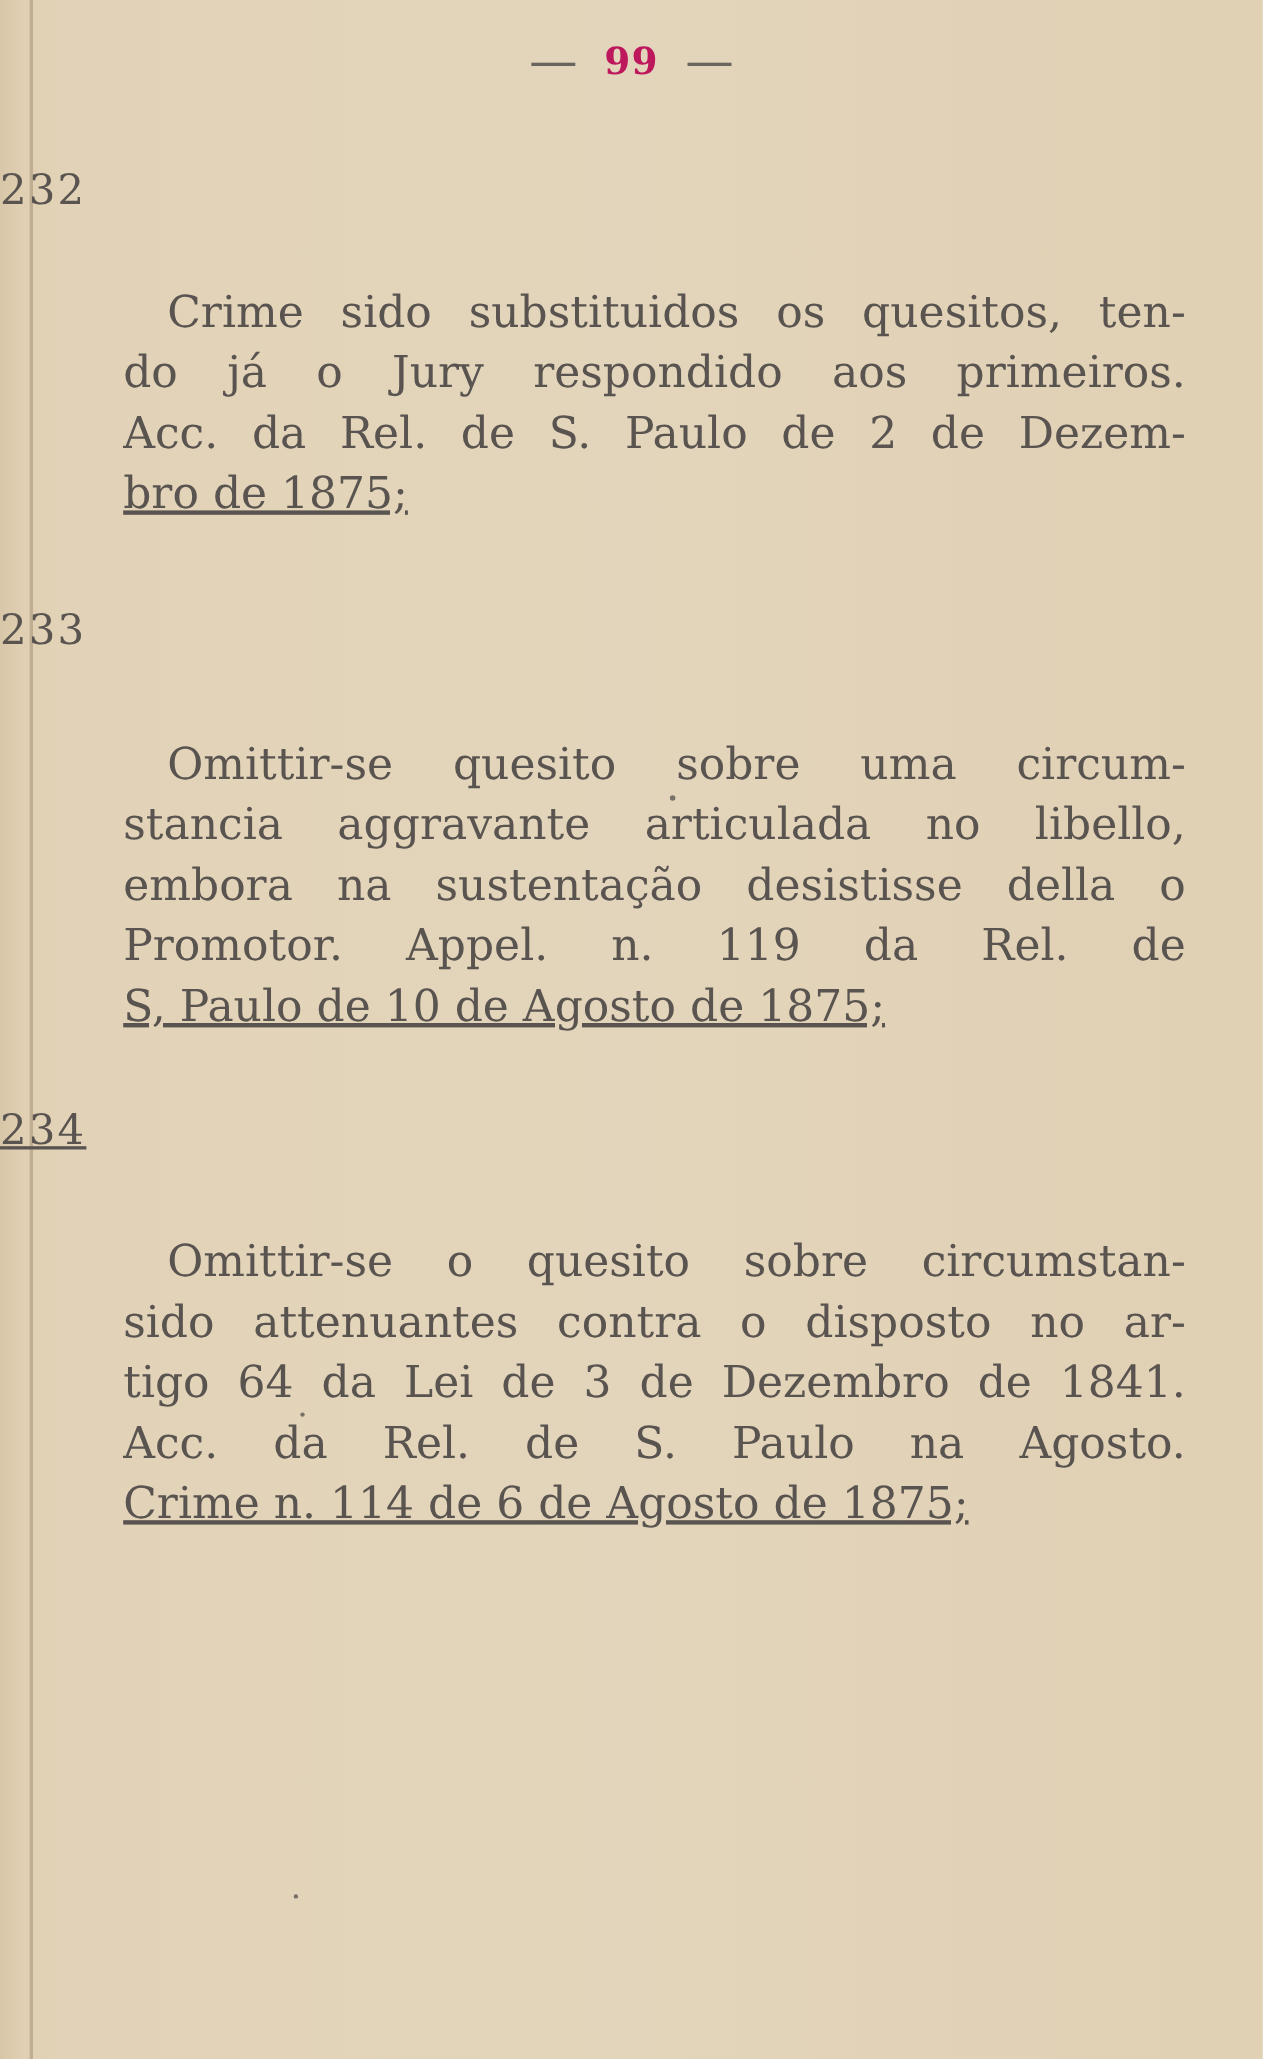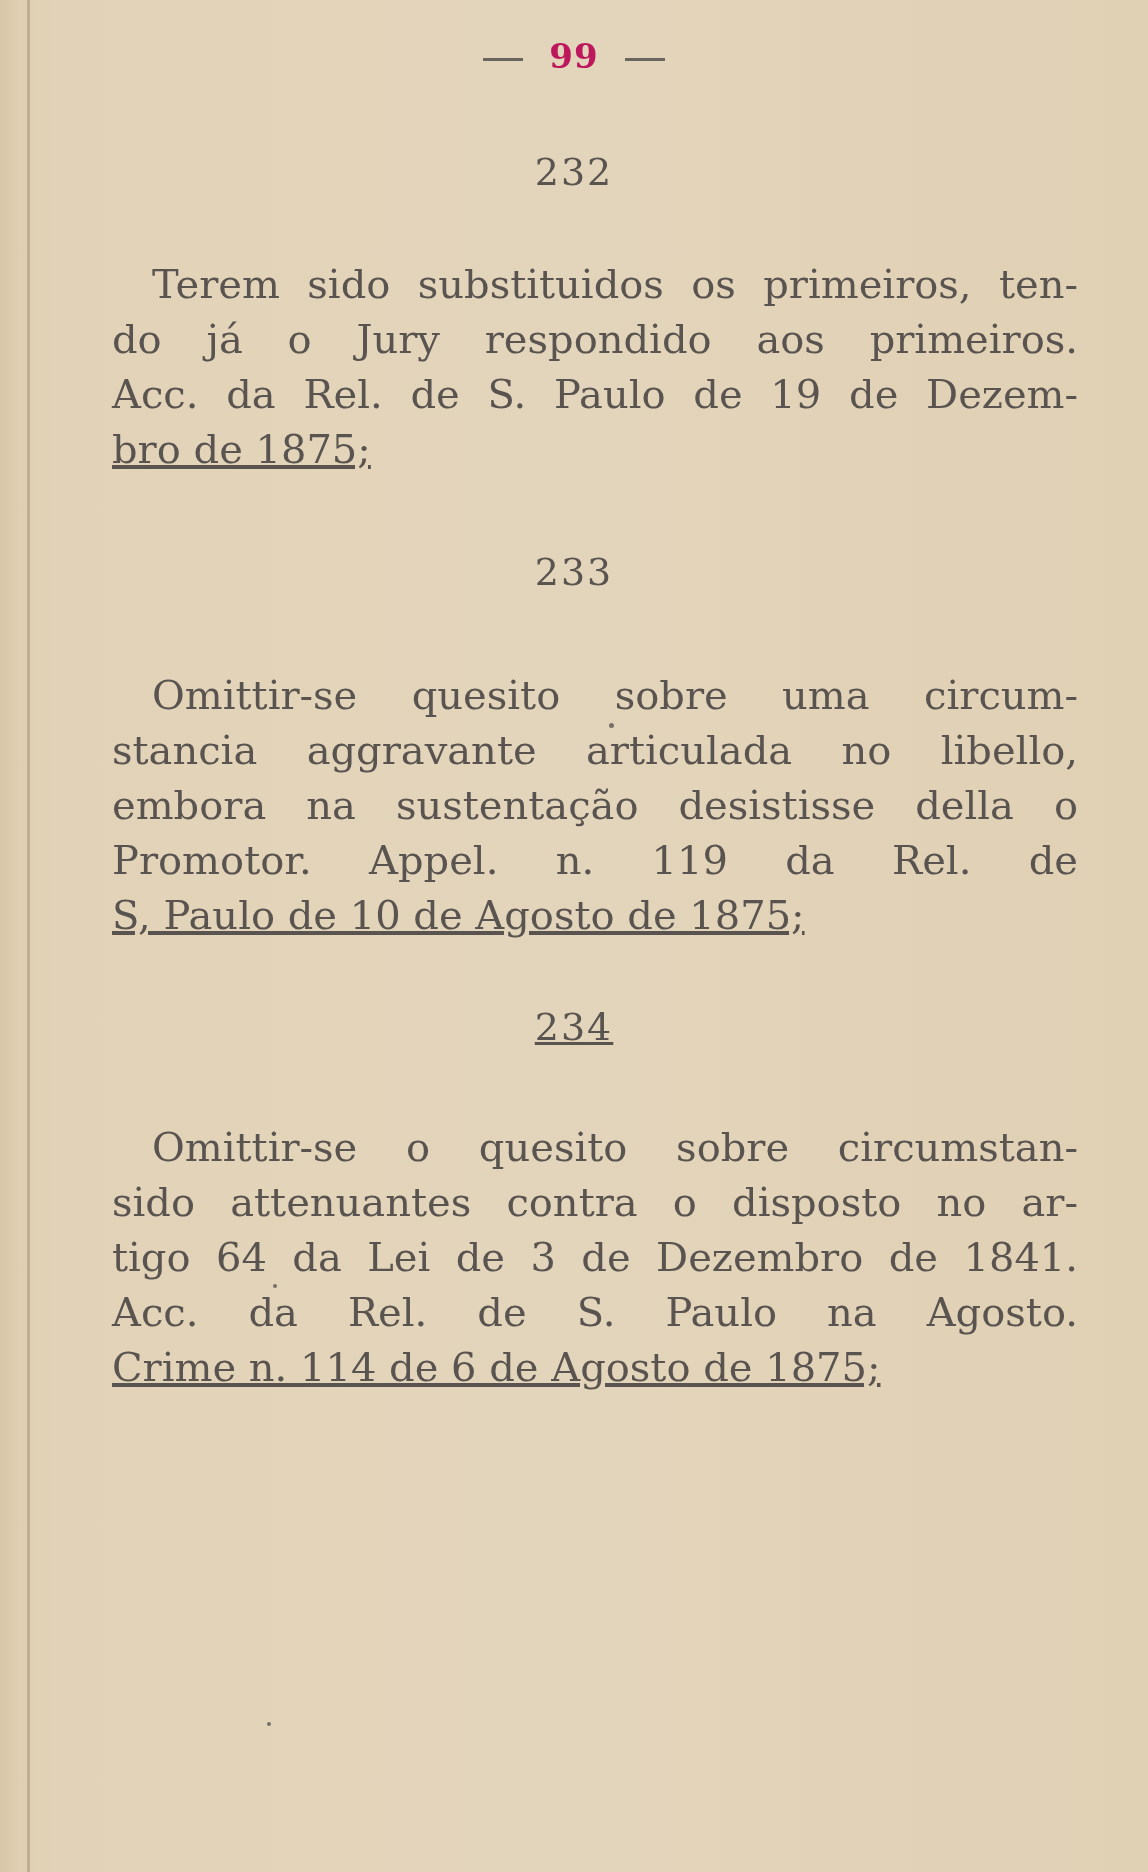--- a/index.html
+++ b/index.html
@@ -12,21 +12,21 @@
   .gutter-line {
     position: absolute; left: 27px; top: 0; width: 3px; height: 1872px;
     background: #b9a58a; opacity: 0.8;
   }
   .page-header {
     position: absolute; top: 36px; left: 0; width: 1148px; text-align: center;
     font-size: 34px; font-weight: bold; color: #be185d; letter-spacing: 1px;
   }
   .page-header .dash { display: inline-block; width: 40px; height: 3px; background: #6b6560; vertical-align: middle; margin: 0 26px; }
   .entry-number {
-    position: absolute; left: 0; width: 1148px; text-align: center;
+    position: absolute; left: 0; width: 1148px; 
     font-size: 38px; color: #5a5450; letter-spacing: 2px;
   }
   .entry-text {
     position: absolute; left: 112px; width: 966px;
     font-size: 40px; line-height: 55px; color: #5a5450;
     text-align: justify;
   }
   .entry-text .line { display: block; text-align-last: justify; white-space: nowrap; height: 55px; }
   .entry-text .line.last { text-align-last: left; text-decoration: underline; }
   .entry-text .line.indent { padding-left: 40px; }
@@ -36,23 +36,23 @@
 <body>
 
 <div class="gutter-line"></div>
 
 <div class="page-header">
   <span class="dash"></span><span>99</span><span class="dash"></span>
 </div>
 
 <div class="entry-number" style="top:150px;">232</div>
 <div class="entry-text" style="top:257px;">
-  <span class="line indent">Terem sido substituidos os primeiros, ten-</span>
+  <span class="line indent">Crime sido substituidos os quesitos, ten-</span>
   <span class="line">do já o Jury respondido aos primeiros.</span>
-  <span class="line">Acc. da Rel. de S. Paulo de 19 de Dezem-</span>
+  <span class="line">Acc. da Rel. de S. Paulo de 2 de Dezem-</span>
   <span class="line last">bro de 1875;</span>
 </div>
 
 <div class="entry-number" style="top:550px;">233</div>
 <div class="speck" style="left:609px; top:723px;"></div>
 <div class="entry-text" style="top:668px;">
   <span class="line indent">Omittir-se quesito sobre uma circum-</span>
   <span class="line">stancia aggravante articulada no libello,</span>
   <span class="line">embora na sustentação desistisse della o</span>
   <span class="line">Promotor. Appel. n. 119 da Rel. de</span>

